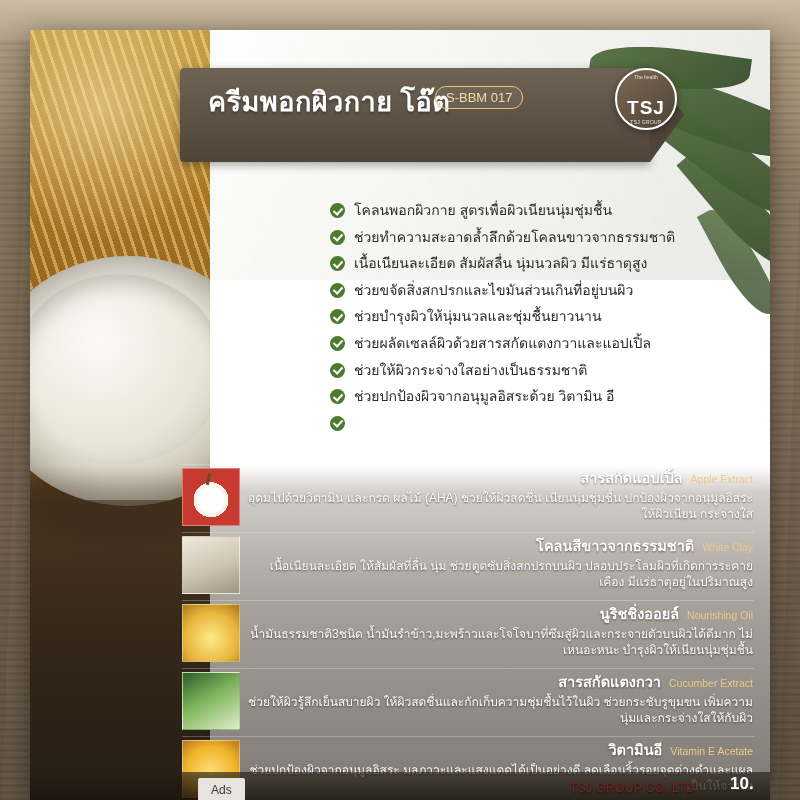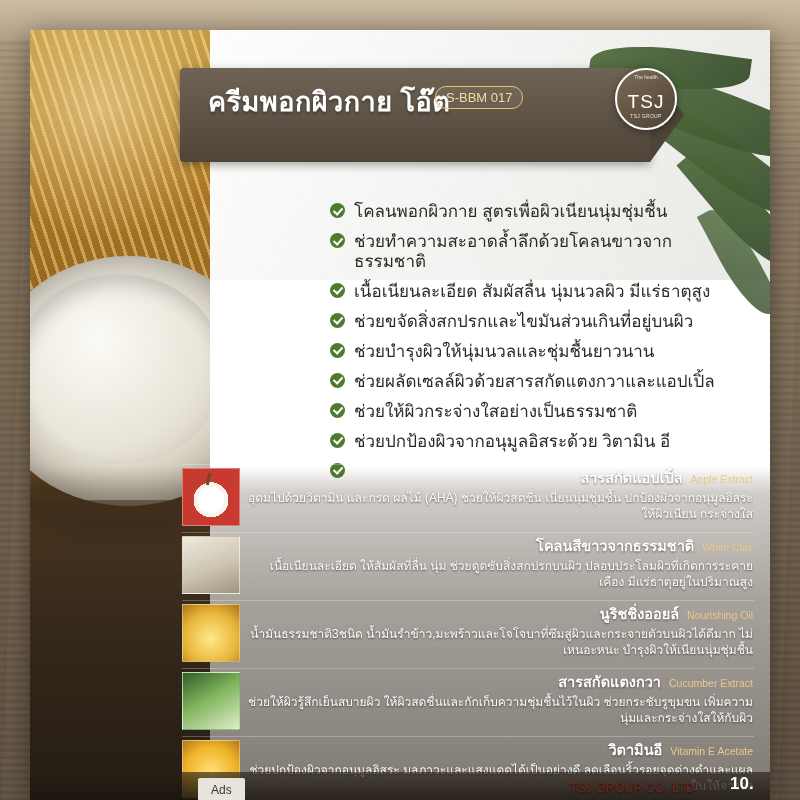--- a/index.html
+++ b/index.html
@@ -70,31 +70,31 @@
   .title-th{position:absolute;left:28px;top:12px;color:#fff;font-size:27px;font-weight:bold;
     letter-spacing:.5px;text-shadow:0 2px 3px rgba(0,0,0,.35);}
   .code{position:absolute;left:255px;top:18px;
     border:1px solid #e7c46a;color:#f4dd9a;font-size:13px;padding:3px 10px;border-radius:11px;
     background:rgba(255,255,255,.06);}
   .title-en{position:absolute;left:28px;top:55px;color:#f0ece6;font-size:17px;letter-spacing:.4px;}
   
   .logo{position:absolute;left:585px;top:38px;width:58px;height:58px;border-radius:50%;
     background:linear-gradient(145deg,#7d6a55,#4d4235);border:2px solid #fff;
     box-shadow:0 2px 8px rgba(0,0,0,.4);color:#fff;text-align:center;}
-  .logo .tsj{font-size:19px;font-weight:normal;letter-spacing:1px;margin-top:11px;}
+  .logo .tsj{font-size:19px;font-weight:bold;letter-spacing:1px;margin-top:17px;}
   .logo .sub{font-size:5px;letter-spacing:.3px;opacity:.85;}
   .logo .top{font-size:5px;margin-top:4px;opacity:.8;}
   
   .bullets{position:absolute;left:300px;top:172px;width:410px;}
   .bullet{display:flex;align-items:flex-start;margin-bottom:10.5px;}
   .chk{flex:0 0 auto;width:15px;height:15px;border-radius:50%;
     background:#4e7a2e;margin-right:9px;position:relative;margin-top:1px;}
   .chk:after{content:"";position:absolute;left:4.5px;top:2.5px;width:4px;height:7px;
     border:solid #fff;border-width:0 2px 2px 0;transform:rotate(42deg);}
-  .bullet span{font-size:17px;color:#2d2a26;line-height:1.15;}
+  .bullet span{font-size:14px;color:#2d2a26;line-height:1.15;}
   
   .ing-wrap{position:absolute;left:0;top:436px;width:740px;}
   .ing{position:relative;height:63px;margin-bottom:5px;text-align:right;}
   .ing .thumb{position:absolute;left:152px;top:2px;width:56px;height:56px;overflow:hidden;
     border:1px solid rgba(255,255,255,.35);}
   .ing .txt{position:absolute;left:218px;top:0px;width:505px;}
   .ing h3{margin:0;font-size:14.5px;color:#fff;font-weight:bold;display:inline-block;
     text-shadow:0 1px 2px rgba(0,0,0,.5);}
   .ing .en{font-size:10.5px;color:#e9c98c;margin-left:8px;}
   .ing p{margin:2px 0 0;font-size:12px;line-height:1.32;color:#fff;

